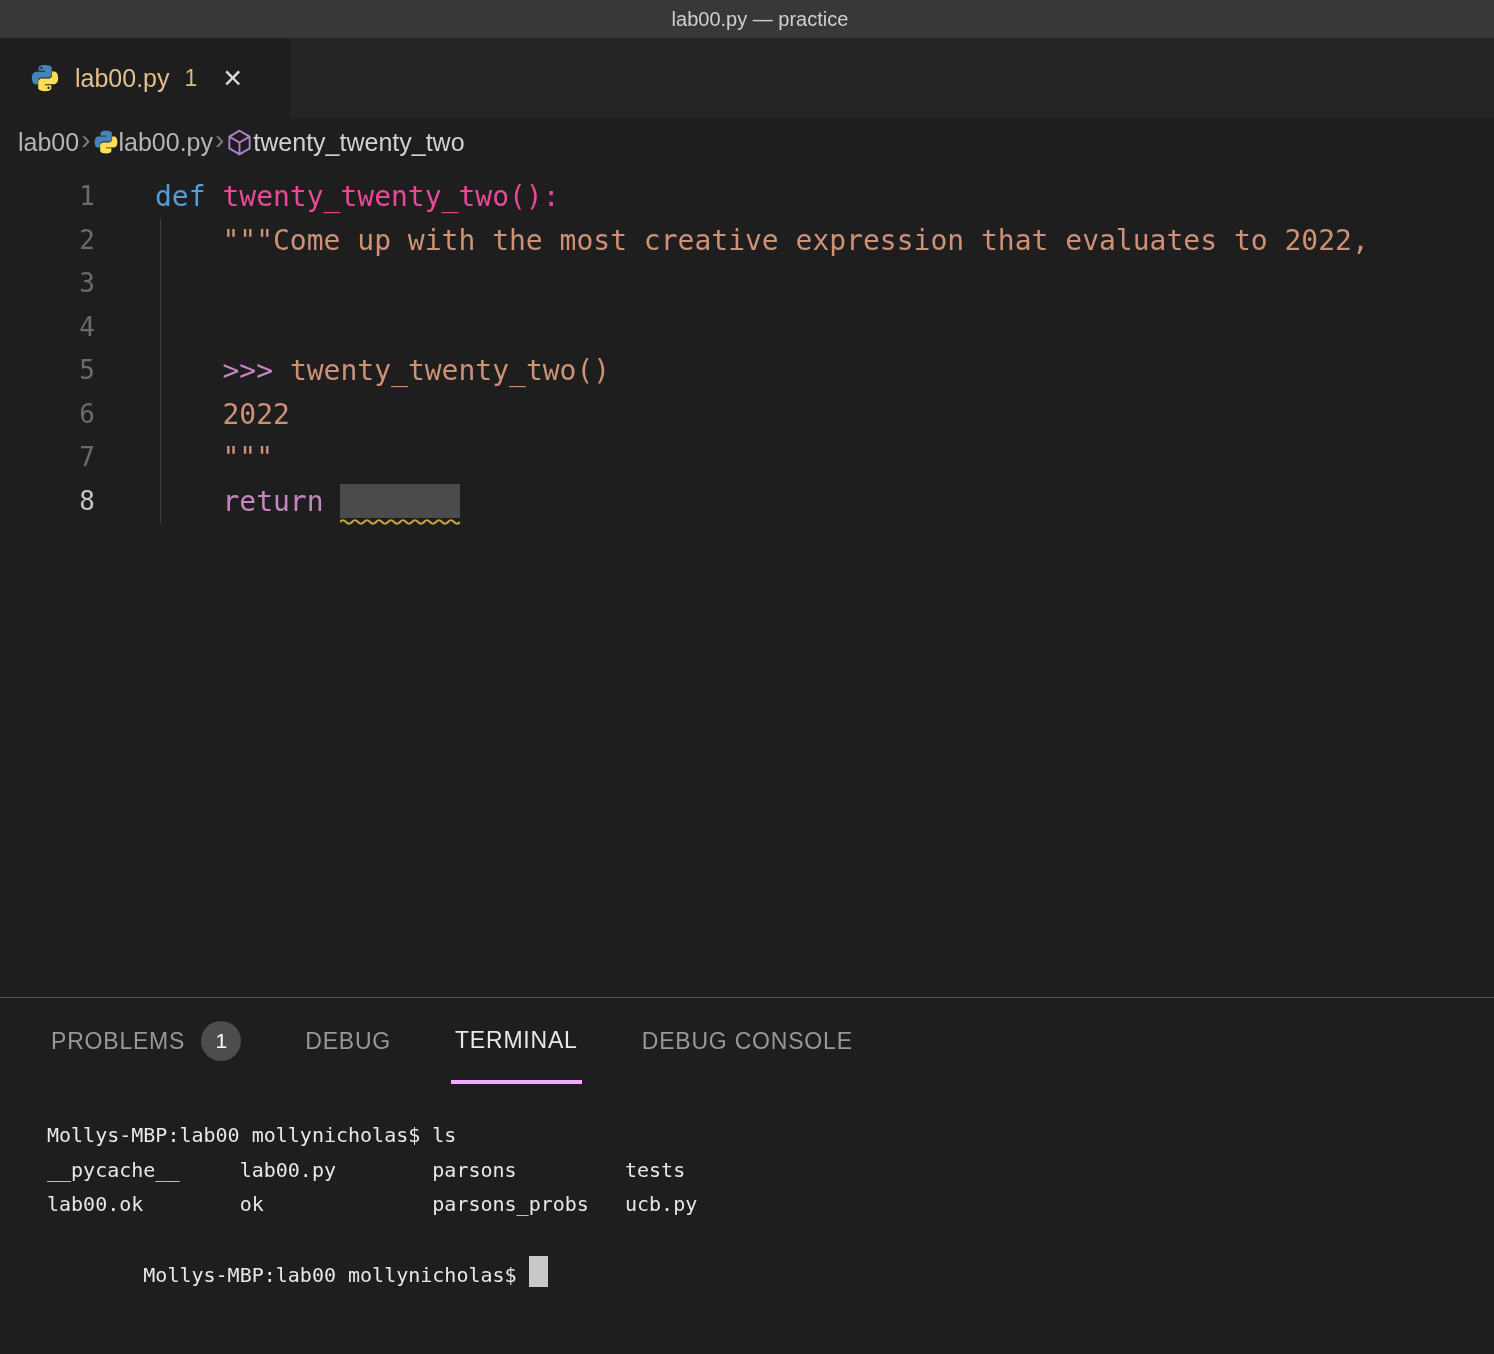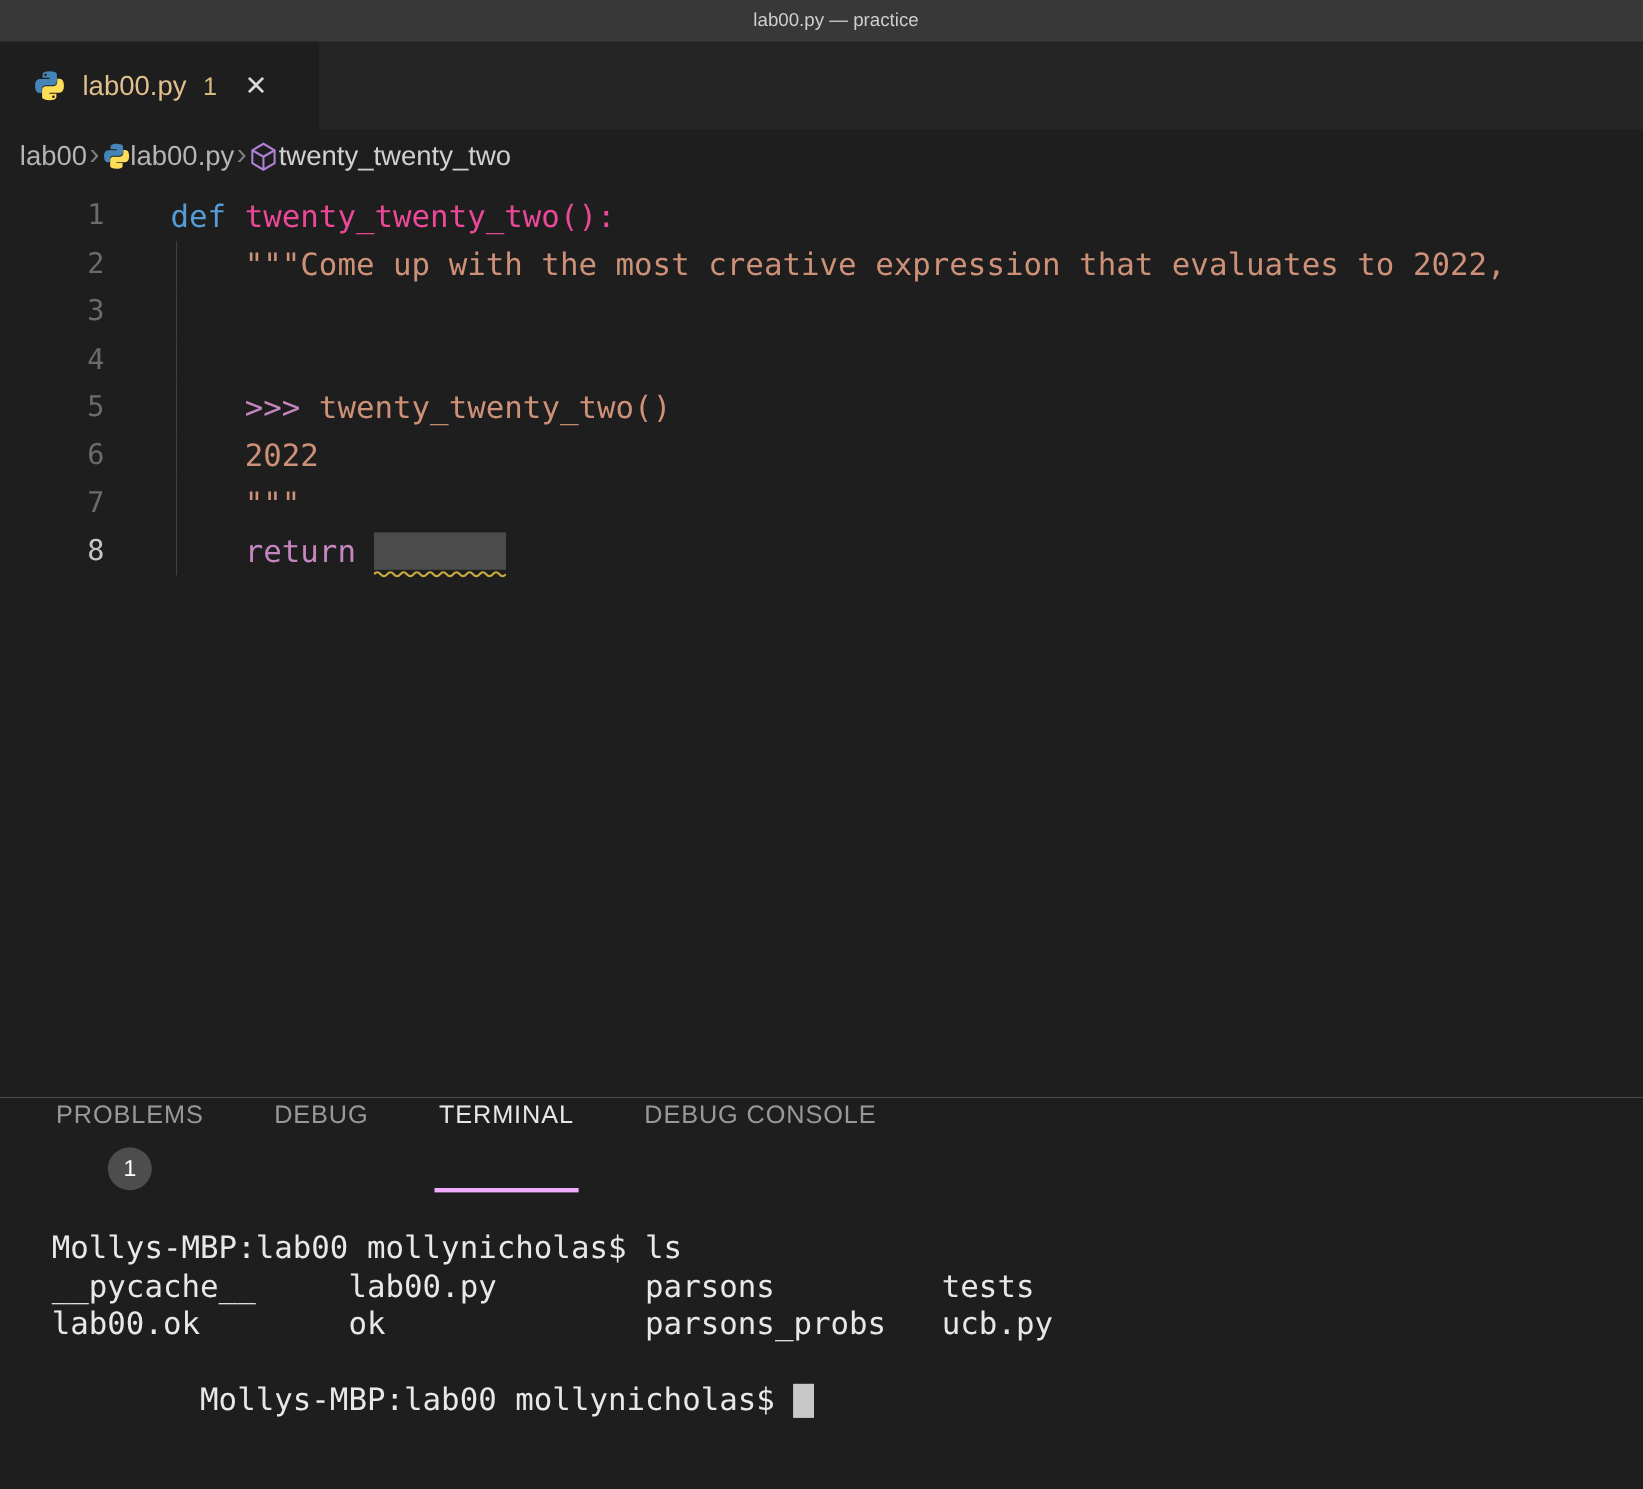--- a/index.html
+++ b/index.html
@@ -1,21 +1,21 @@
 <!DOCTYPE html>
 <html><head>
 <meta charset="utf-8">
 <style>
   * { margin:0; padding:0; box-sizing:border-box; }
   html,body { width:1494px; height:1354px; overflow:hidden; background:#1e1e1e;
               font-family:"Liberation Sans", sans-serif; }
 
   
   .titlebar { height:38px; background:#383838; display:flex; align-items:center;
-              justify-content:center; color:#cfcfcf; font-size:17px;padding-left:26px; }
+              justify-content:center; color:#cfcfcf; font-size:20px;padding-left:26px; }
 
   
   .tabstrip { height:80px; background:#252526; display:flex; }
   .tab { width:290px; background:#1e1e1e; display:flex; align-items:center;
          padding:0 16px 0 30px; gap:15px; cursor:pointer; }
   .pyicon { display:inline-flex; flex:none; }
   .tab-label { color:#e2c08d; font-size:25px; }
   .tab-badge { color:#d7ba7d; font-size:23px; }
   .tab-close { color:#d8d8d8; font-size:25px; margin-left:10px; }
 
@@ -41,29 +41,29 @@
   .plain { color:#ec4899; }
   .sel { display:inline-block; width:120px; height:34px; background:#4b4b4b;
          vertical-align:top; position:relative; top:4px; }
   .squiggle { position:absolute; left:0; bottom:-8px; }
 
   
   .panel { border-top:1px solid #555555; background:#1e1e1e; height:357px; }
   .panel-tabs { display:flex; align-items:center; height:86px; padding-left:47px; }
   .ptab { display:flex; align-items:center; gap:16px; height:100%;
           margin-right:56px; color:#989898; font-size:23px; letter-spacing:0.8px;
-          cursor:pointer; border-bottom:2px solid transparent; padding:2px 4px 0 4px;flex-direction:column; }
+          cursor:pointer; border-bottom:2px solid transparent; padding:2px 4px 0 4px; }
   .ptab.active { color:#e7e7e7; border-bottom:4px solid #f0abfc; }
   .pbadge { width:40px; height:40px; border-radius:50%; background:#4d4d4d;
             color:#ffffff; font-size:21px; letter-spacing:0; display:flex;
             align-items:center; justify-content:center; }
 
   
   .terminal { padding:34px 0 0 47px; font-family:"DejaVu Sans Mono", monospace;
-              font-size:28px; line-height:34.6px; color:#e8e8e8; }
+              font-size:20px; line-height:34.6px; color:#e8e8e8; }
   .tline { white-space:pre; }
   .cursor { display:inline-block; width:19px; height:31px; background:#c8c8c8;
             vertical-align:text-bottom; }
 </style>
 </head>
 <body>
 
 <div class="window">
 
   <div class="titlebar">

